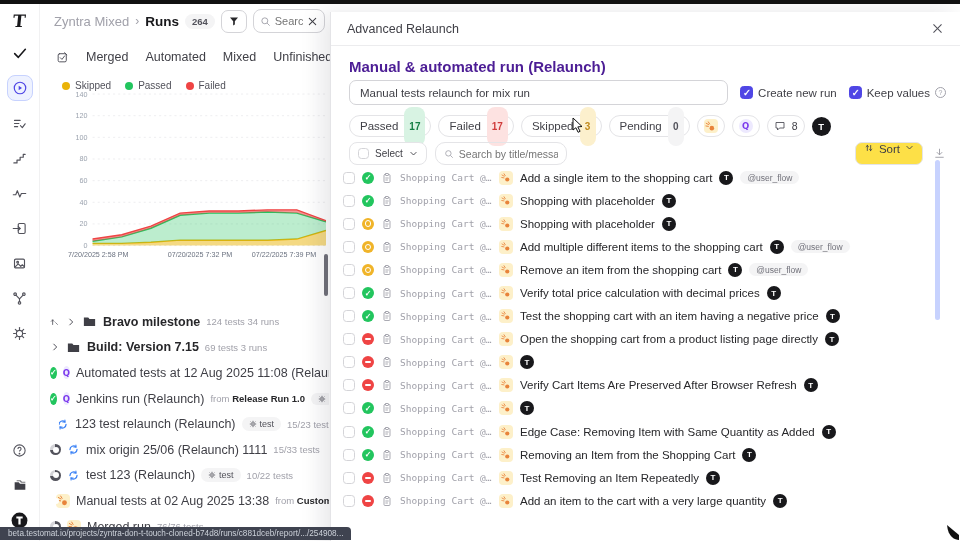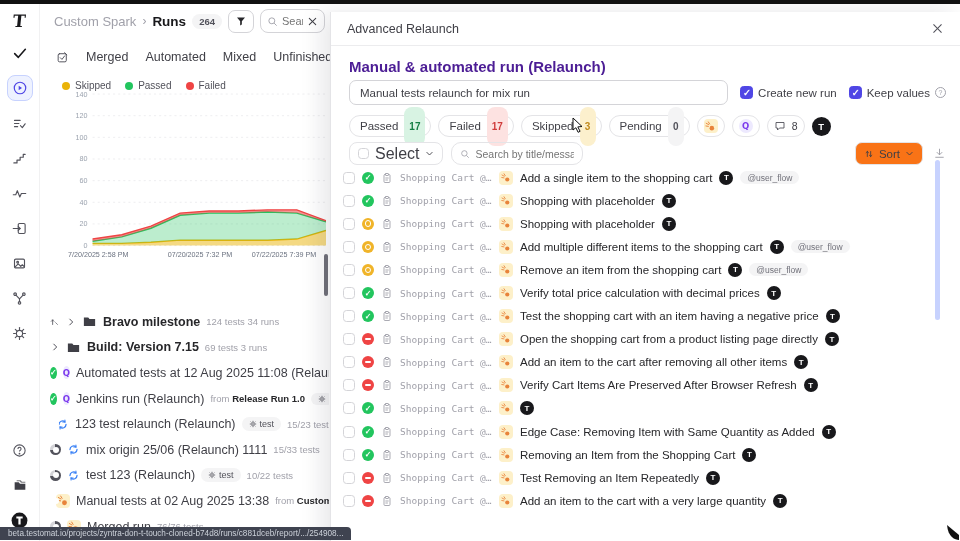--- a/index.html
+++ b/index.html
@@ -87,26 +87,26 @@
         padding:0 5px 0 10px;font-size:11.5px;color:#3f3f46;cursor:pointer;font-family:"Liberation Sans",sans-serif}
   .chip-count{min-width:16px;text-align:center;border-radius:8px;font-size:10px;font-weight:600;padding:14px 5px;background:#f4f4f5;color:#52525b}
   [data-type="passed"] .chip-count{background:#d8f3e3;color:#157f45}
   [data-type="failed"] .chip-count{background:#fde2e1;color:#d03c3c}
   [data-type="skipped"] .chip-count{background:#fcf0cd;color:#c08a1c}
   .icochip{height:22px;border:1px solid #e4e4e7;border-radius:11px;background:#fff;display:flex;align-items:center;gap:6px;padding:0 6px;cursor:pointer}
   .avatar{width:19px;height:19px;border-radius:50%;background:#18181b;color:#fff;font-size:9.5px;font-weight:700;
           display:flex;align-items:center;justify-content:center}
   .ctl-row{position:absolute;left:18px;top:130px;right:14px;display:flex;align-items:center;gap:8px}
   .select-btn{display:flex;align-items:center;gap:6px;height:23px;border:1px solid #e4e4e7;border-radius:8px;padding:0 8px;
-              font-size:16px;color:#3f3f46;background:#fff;cursor:pointer}
+              font-size:10px;color:#3f3f46;background:#fff;cursor:pointer}
   .msearch{width:132px;height:23px;border:1px solid #e4e4e7;border-radius:10px;display:flex;align-items:center;gap:5px;padding:0 8px}
   .msearch input{border:0;outline:0;flex:1;min-width:0;font-size:10.5px;color:#6b7280;font-family:"Liberation Sans",sans-serif;background:transparent}
   .ctl-right{margin-left:auto;display:flex;align-items:center;gap:10px}
-  .sort-btn{display:flex;align-items:center;gap:5px;height:23px;border:1px solid #e4e4e7;border-radius:7px;padding:0 8px;
-            font-size:11.5px;color:#3f3f46;background:#f97316;cursor:pointer}
+  .sort-btn{display:flex;gap:5px;height:23px;border:1px solid #e4e4e7;border-radius:7px;padding:0 8px;
+            font-size:11.5px;color:#3f3f46;background:#fde047;cursor:pointer}
   .dl-icon{color:#a1a1aa;display:flex;cursor:pointer}
 
   .test-list{position:absolute;left:12px;top:154px;right:30px}
   .test-row{height:23.1px;display:flex;align-items:center;gap:7px;white-space:nowrap;overflow:hidden;cursor:pointer}
   .t-status{width:12px;height:12px;border-radius:50%;display:flex;align-items:center;justify-content:center;color:#fff;flex:0 0 auto}
   [data-status="passed"] .t-status{background:#22c55e}
   [data-status="passed"] .t-status::after{content:"✓";font-size:8px;font-weight:700}
   [data-status="skipped"] .t-status{background:#f0b429}
   [data-status="skipped"] .t-status::after{content:"";width:4.5px;height:4.5px;border:1.6px solid #fff;border-radius:50%}
   [data-status="failed"] .t-status{background:#ef4444}
@@ -215,21 +215,21 @@
     <div class="ric" style="margin-bottom:8px">
       <svg width="19" height="19" viewBox="0 0 24 24">
           <circle cx="12" cy="12" r="10" fill="#18181b"></circle>
           <path d="M8 7h8v2.4h-2.6V17h-2.8V9.4H8z" fill="#fff"></path>
         </svg>
     </div>
   </aside>
 
   <section class="left-panel">
     <header class="lp-header">
-      <span class="bc-project">Custom Spark</span>
+      <span class="bc-project">Zyntra Mixed</span>
       <span class="bc-sep">›</span>
       <span class="bc-page">Runs</span>
       <span class="count-badge">264</span>
       <button class="filter-btn">
         <svg width="12" height="12" viewBox="0 0 24 24" fill="#27272a">
             <path d="M4 5h16l-6.3 7.3V19l-3.4 1.8v-8.5z"></path>
           </svg>
       </button>
       <div class="hsearch">
         <svg width="11" height="11" viewBox="0 0 24 24" fill="none" stroke="#a1a1aa" stroke-width="2">
@@ -856,21 +856,20 @@
           <span class="micon" style="display:flex;align-items:center;justify-content:center;flex:0 0 auto">
             <svg width="12" height="12" viewBox="0 0 24 24" fill="none">
               <circle cx="14.5" cy="15" r="4.2" fill="#e8833a"></circle>
               <g stroke="#e8833a" stroke-width="1.7" stroke-linecap="round">
                 <line x1="4" y1="6" x2="8.5" y2="8.5"></line>
                 <line x1="8" y1="3.5" x2="10.5" y2="7.5"></line>
                 <line x1="3.5" y1="11" x2="8" y2="11.8"></line>
               </g>
             </svg>
           </span>
-          <span class="test-title">Add an item to the cart after removing all other items</span>
           <span class="t-avatar">T</span>
 
         </div>
 
         <div class="test-row" data-status="failed">
           <span class="cb" style="width:12px;height:12px"></span>
           <span class="t-status"></span>
           <span class="clip">
             <svg width="12" height="12" viewBox="0 0 24 24" fill="none" stroke="currentColor" stroke-width="1.8" stroke-linecap="round">
               <rect x="6" y="5" width="12" height="16" rx="2"></rect>

